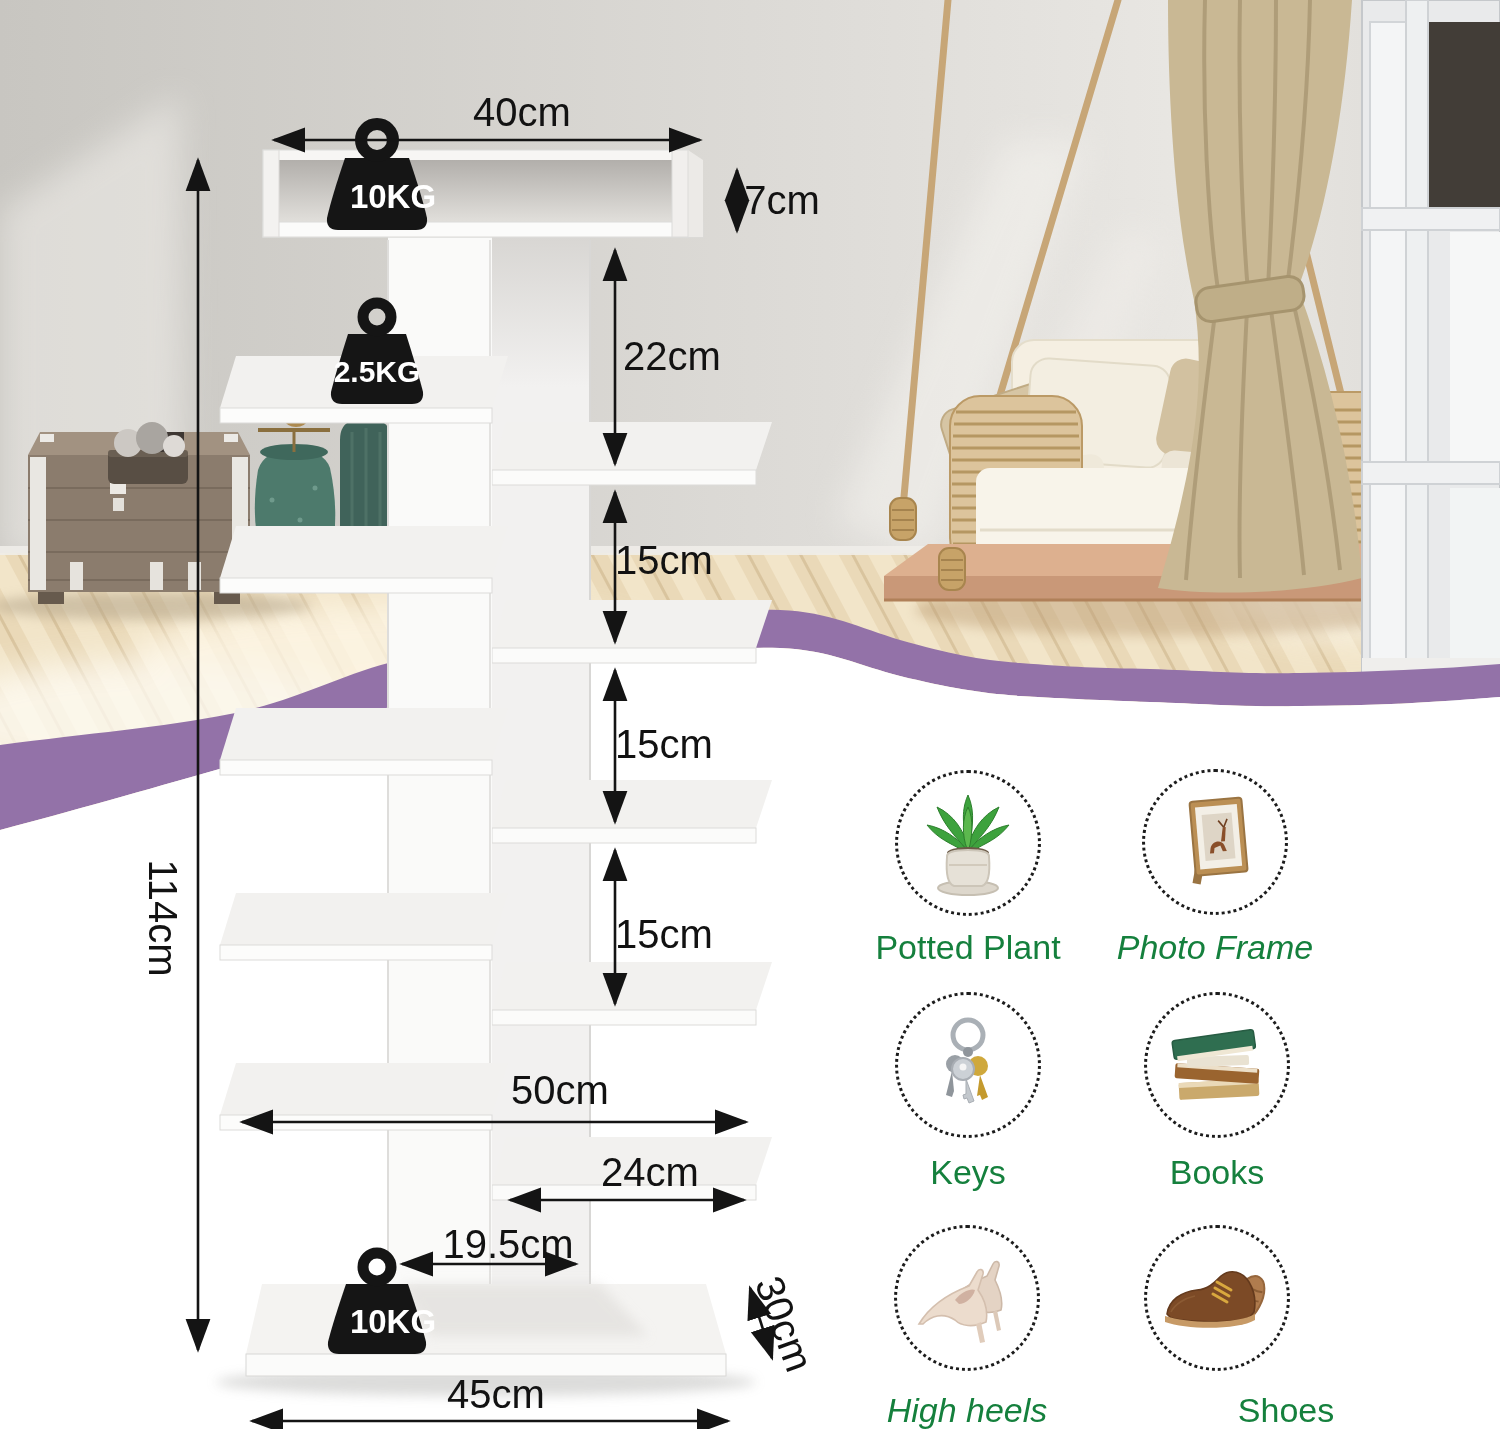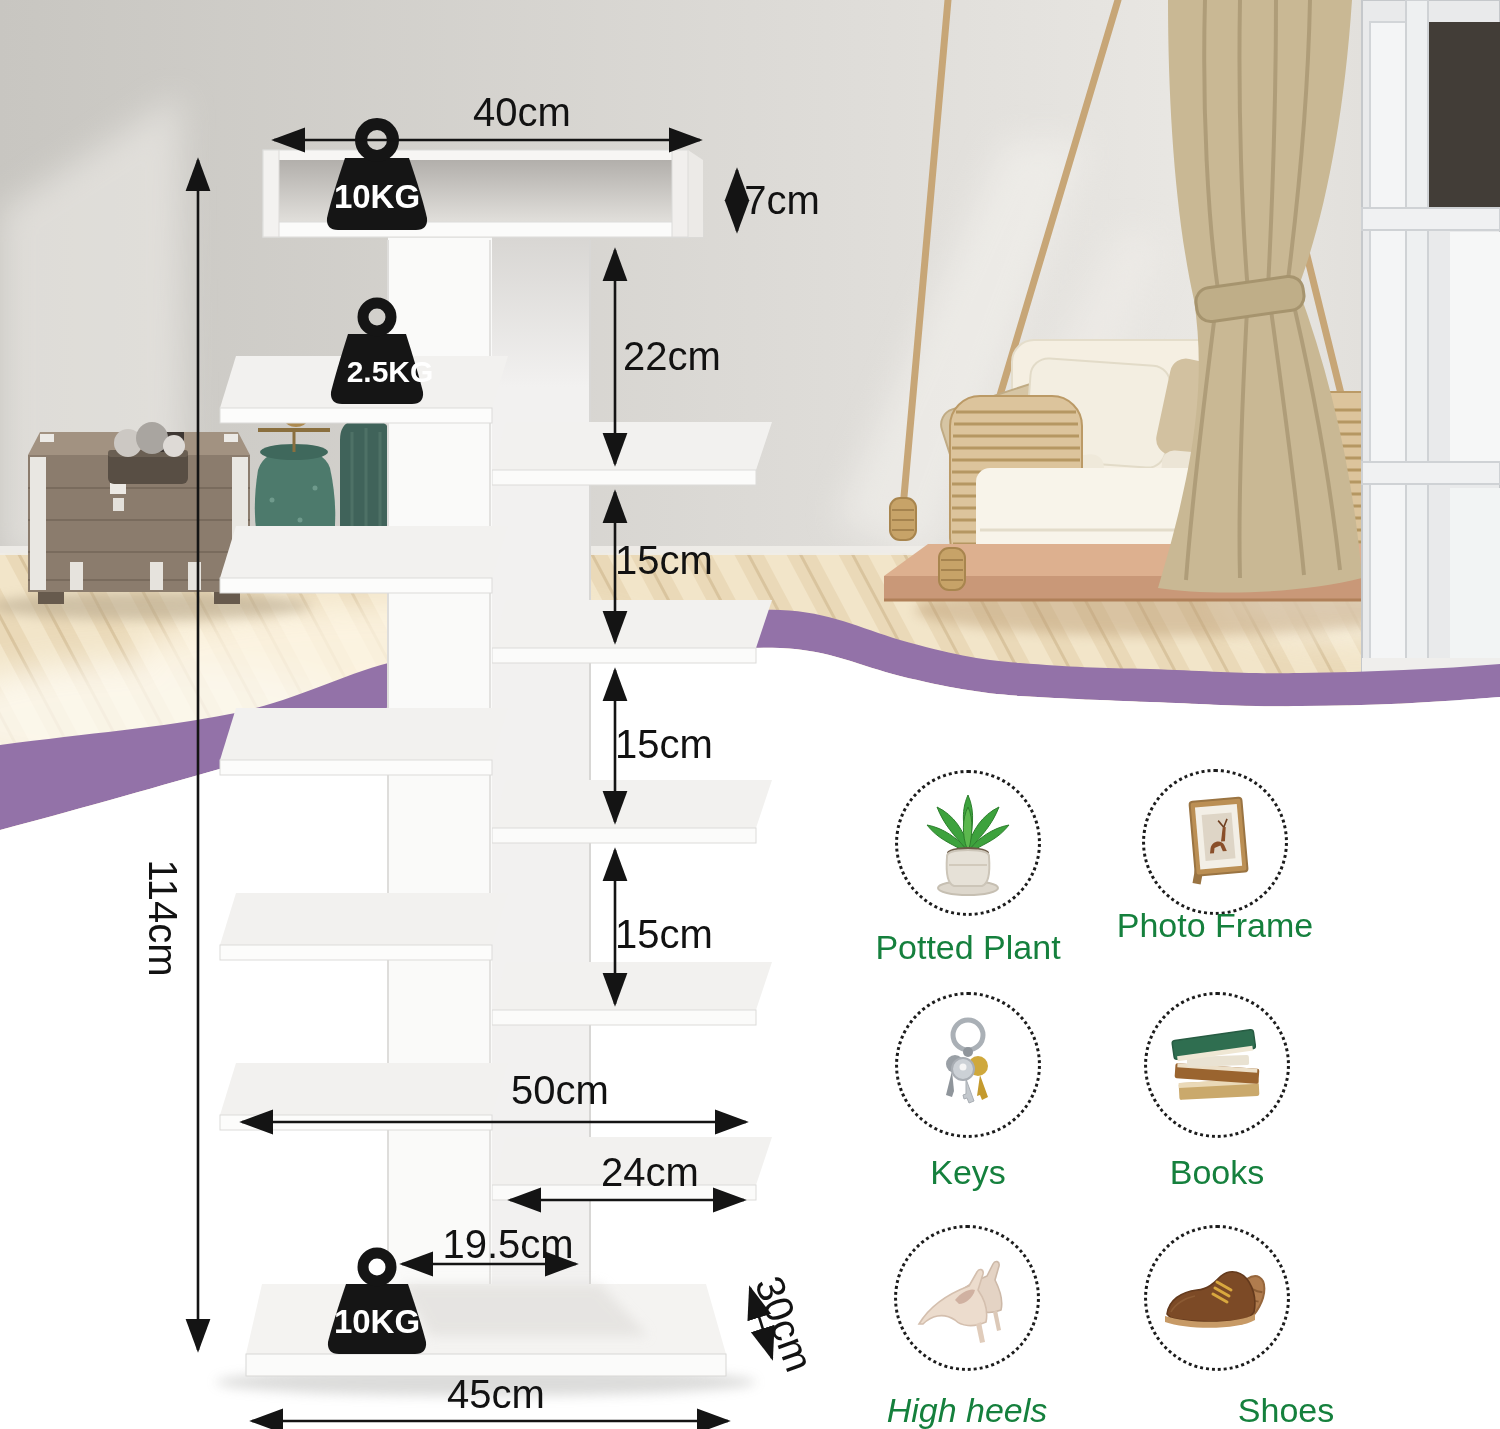--- a/index.html
+++ b/index.html
@@ -11,21 +11,21 @@
   .dim{
     position:absolute;transform:translate(-50%,-50%);
     font-size:40px;color:#121212;white-space:nowrap;letter-spacing:0;
   }
   .dim.rot90{transform:translate(-50%,-50%) rotate(90deg);}
   .dim.rot70{transform:translate(-50%,-50%) rotate(70deg);}
   .wt{
     position:absolute;transform:translate(-50%,-50%);
     color:#ffffff;font-weight:700;white-space:nowrap;
   }
-  .wt.big{font-size:33px;}
+  .wt.big{font-size:33px;margin-left:16px;}
   .wt.small{font-size:30px;}
   .item-circle{
     position:absolute;width:146px;height:146px;border:3px dotted #1c1c1c;border-radius:50%;
     transform:translate(-50%,-50%);display:flex;align-items:center;justify-content:center;
     background:#ffffff;box-sizing:border-box;
   }
   .item-label{
     position:absolute;transform:translate(-50%,-50%);
     font-size:34px;color:#15803d;white-space:nowrap;
   }
@@ -352,21 +352,21 @@
 <div class="dim" style="left:664px;top:744px;">15cm</div>
 <div class="dim" style="left:664px;top:934px;">15cm</div>
 <div class="dim rot90" style="left:162px;top:918px;">114cm</div>
 <div class="dim" style="left:560px;top:1090px;">50cm</div>
 <div class="dim" style="left:630px;top:1172px;margin-left:20px;">24cm</div>
 <div class="dim" style="left:508px;top:1244px;">19.5cm</div>
 <div class="dim rot70" style="left:784px;top:1324px;">30cm</div>
 <div class="dim" style="left:496px;top:1394px;">45cm</div>
 
 <div class="wt big" style="left:377px;top:197px;">10KG</div>
-<div class="wt small" style="left:390px;top:372px;">2.5KG</div>
+<div class="wt small" style="left:377px;top:372px;">2.5KG</div>
 <div class="wt big" style="left:377px;top:1322px;">10KG</div>
 
 <div class="item-circle" style="left:968px;top:843px;">
   <svg width="116" height="116" viewBox="0 0 116 116">
     <ellipse cx="58" cy="103" rx="30" ry="7" fill="#ddd7cc" stroke="#c6bfb2" stroke-width="2"></ellipse>
     <g fill="#3da23d" stroke="#2c7f2c" stroke-width="1">
       <path d="M58,64 C54,44 50,28 58,10 C66,28 62,46 58,64 Z"></path>
       <path d="M56,64 C44,50 34,40 27,22 C44,30 54,46 58,62 Z"></path>
       <path d="M60,64 C72,50 82,40 89,22 C72,30 62,46 58,62 Z"></path>
       <path d="M54,66 C40,58 28,54 17,40 C34,43 48,54 56,64 Z"></path>
@@ -396,21 +396,21 @@
         <path d="M53,64 C55,56 65,56 67,62 L69,68 L65,68 L63,62 L57,64 L56,69 L52,69 Z"></path>
         <path d="M64,58 L67,44 L70,44 L68,58 Z"></path>
       </g>
       <g stroke="#6e3f20" stroke-width="1.6" fill="none">
         <path d="M68,44 L63,37"></path>
           <path d="M68,44 L72,36"></path>
       </g>
     </g>
   </svg>
 </div>
-<div class="item-label" style="left:1215px;top:925px;">Photo Frame</div>
+<div class="item-label" style="left:1215px;top:947px;font-style:italic;">Photo Frame</div>
 
 <div class="item-circle" style="left:968px;top:1065px;">
   <svg width="116" height="116" viewBox="0 0 116 116">
     <circle cx="58" cy="28" r="15" fill="none" stroke="#aab0b6" stroke-width="5"></circle>
     <circle cx="58" cy="45" r="5" fill="#8f959b"></circle>
     <g>
       <circle cx="45" cy="57" r="9" fill="#9aa0a6"></circle>
       <path d="M42,64 L36,88 L42,90 L44,84 Z" fill="#8f959b"></path>
       <circle cx="68" cy="59" r="10" fill="#cfa83c"></circle>
       <path d="M70,68 L78,90 L72,93 L70,88 L67,89 Z" fill="#c49a2e"></path>

